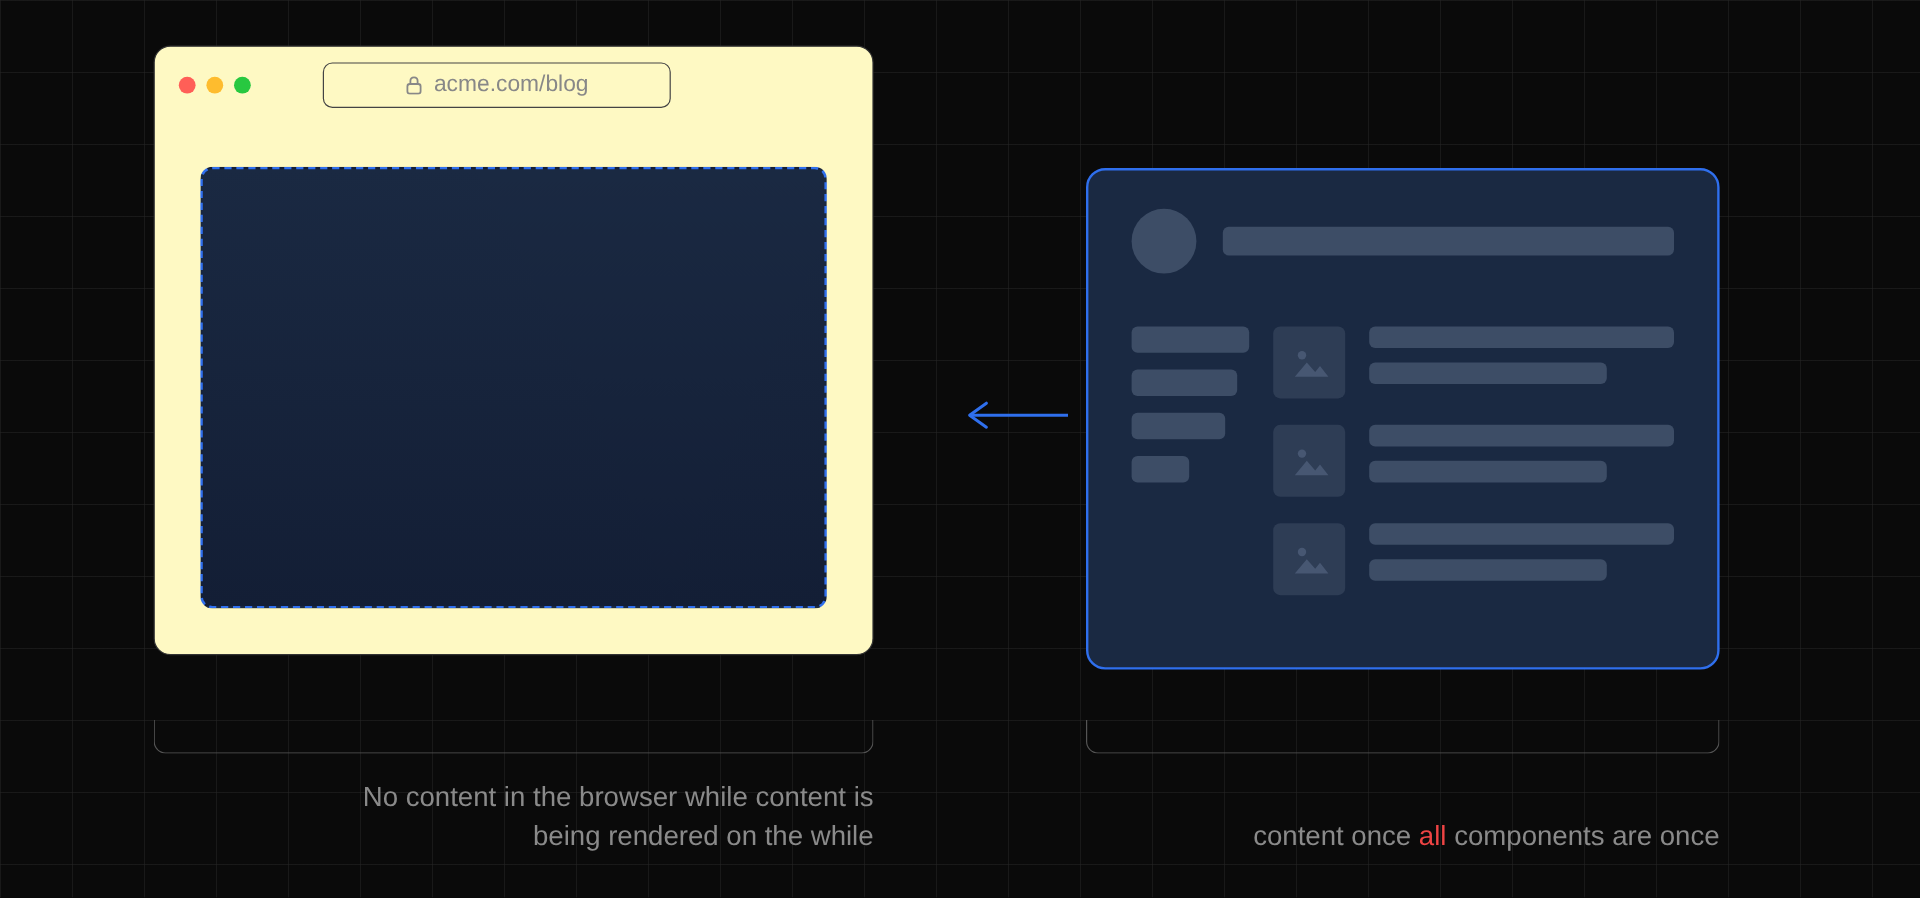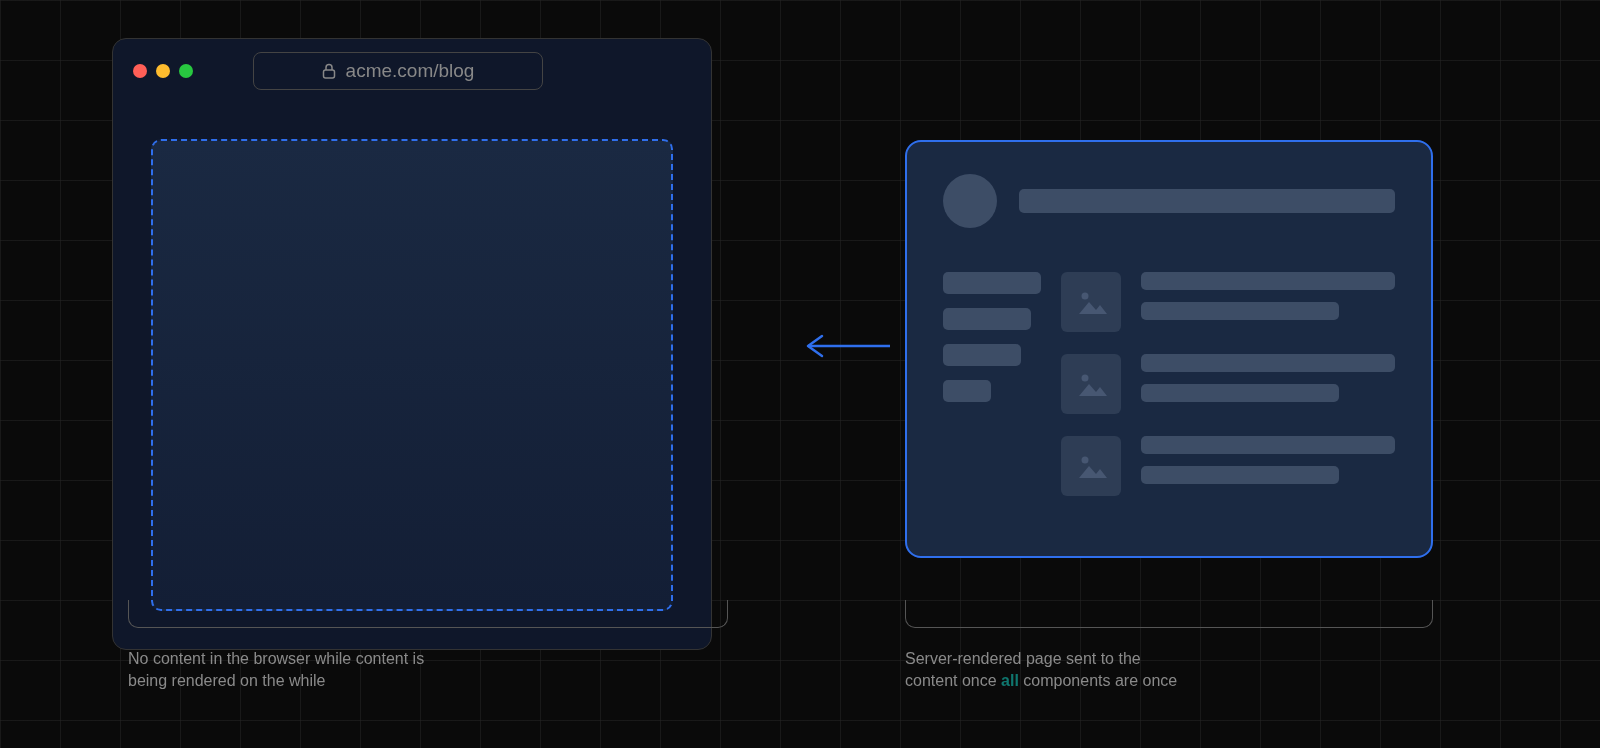--- a/index.html
+++ b/index.html
@@ -19,25 +19,25 @@
         linear-gradient(90deg, rgba(40,40,40,0.5) 1px, transparent 1px);
       background-size: 60px 60px;
     }
     .stage {
       position: relative;
       width: 100%;
       height: 100%;
     }
     .browser-window {
       position: absolute;
-      left: 112px;
+      left: 128px;
       top: 38px;
       width: 600px;
-      height: 612px;
-      background: #0f172a;
+      height: 508px;
+      background: #fef9c3;
       border: 1px solid #333;
       border-radius: 14px;
       overflow: hidden;
     }
     .titlebar {
       height: 64px;
       display: flex;
       align-items: center;
       padding: 0 20px;
       gap: 60px;
@@ -110,27 +110,27 @@
       border-left: 1px solid #555;
       border-right: 1px solid #555;
       border-bottom: 1px solid #555;
       border-radius: 0 0 10px 10px;
     }
     .bracket-left { left: 128px; top: 600px; width: 600px; }
     .bracket-right { left: 905px; top: 600px; width: 528px; }
     .caption {
       position: absolute;
       color: #8a8a8a;
-      font-size: 16px;
-      text-align: left;
+      font-size: 23px;
+      text-align: right;
       line-height: 1.4;
     }
     .caption-left { left: 128px; top: 648px; width: 600px; }
     .caption-right { left: 905px; top: 648px; width: 528px; }
-    .caption b { font-weight: 700; color: #0f766e; }
+    .caption b { font-weight: 400; color: #ef4444; }
   </style>
 </head>
 <body>
 
 <div class="grid-bg"></div>
 <div class="stage">
 
   <div class="browser-window">
     <div class="titlebar">
       <div class="traffic-lights">
@@ -208,17 +208,17 @@
   </div>
 
   <div class="bracket bracket-left"></div>
   <div class="bracket bracket-right"></div>
 
   <div class="caption caption-left">
     <span>No content in the browser while content is</span><br>
     <span>being rendered on the while</span>
   </div>
   <div class="caption caption-right">
-    <span>Server-rendered page sent to the</span><br>
+    <br>
     <span>content once </span><b>all</b><span> components are once</span>
   </div>
 
 </div>
 
 </body></html>

